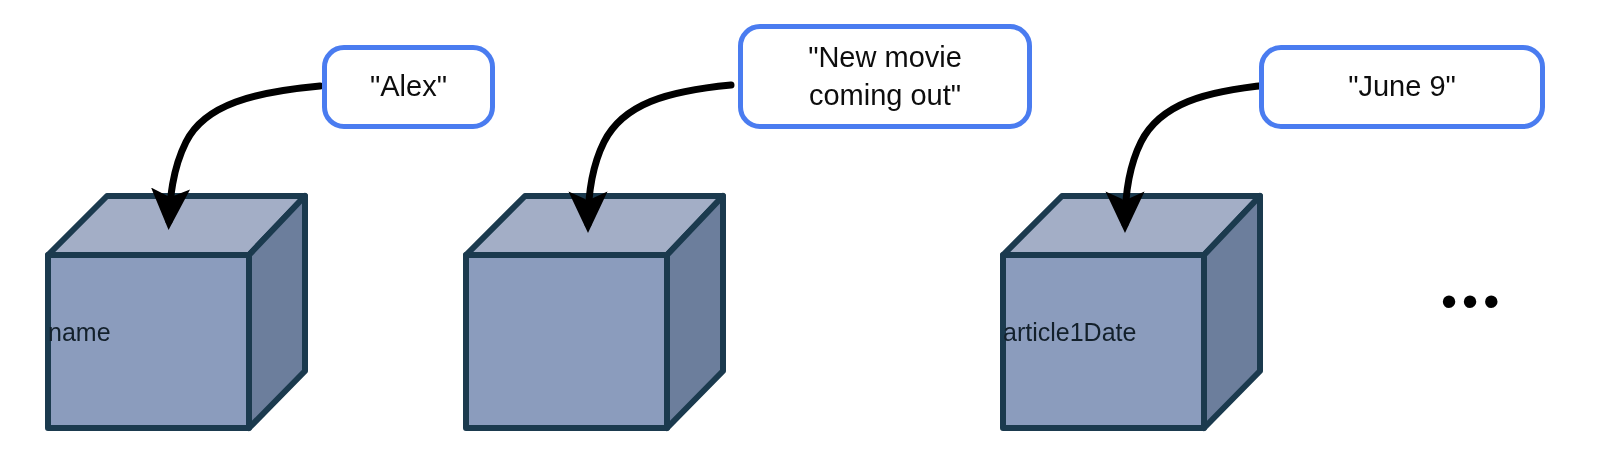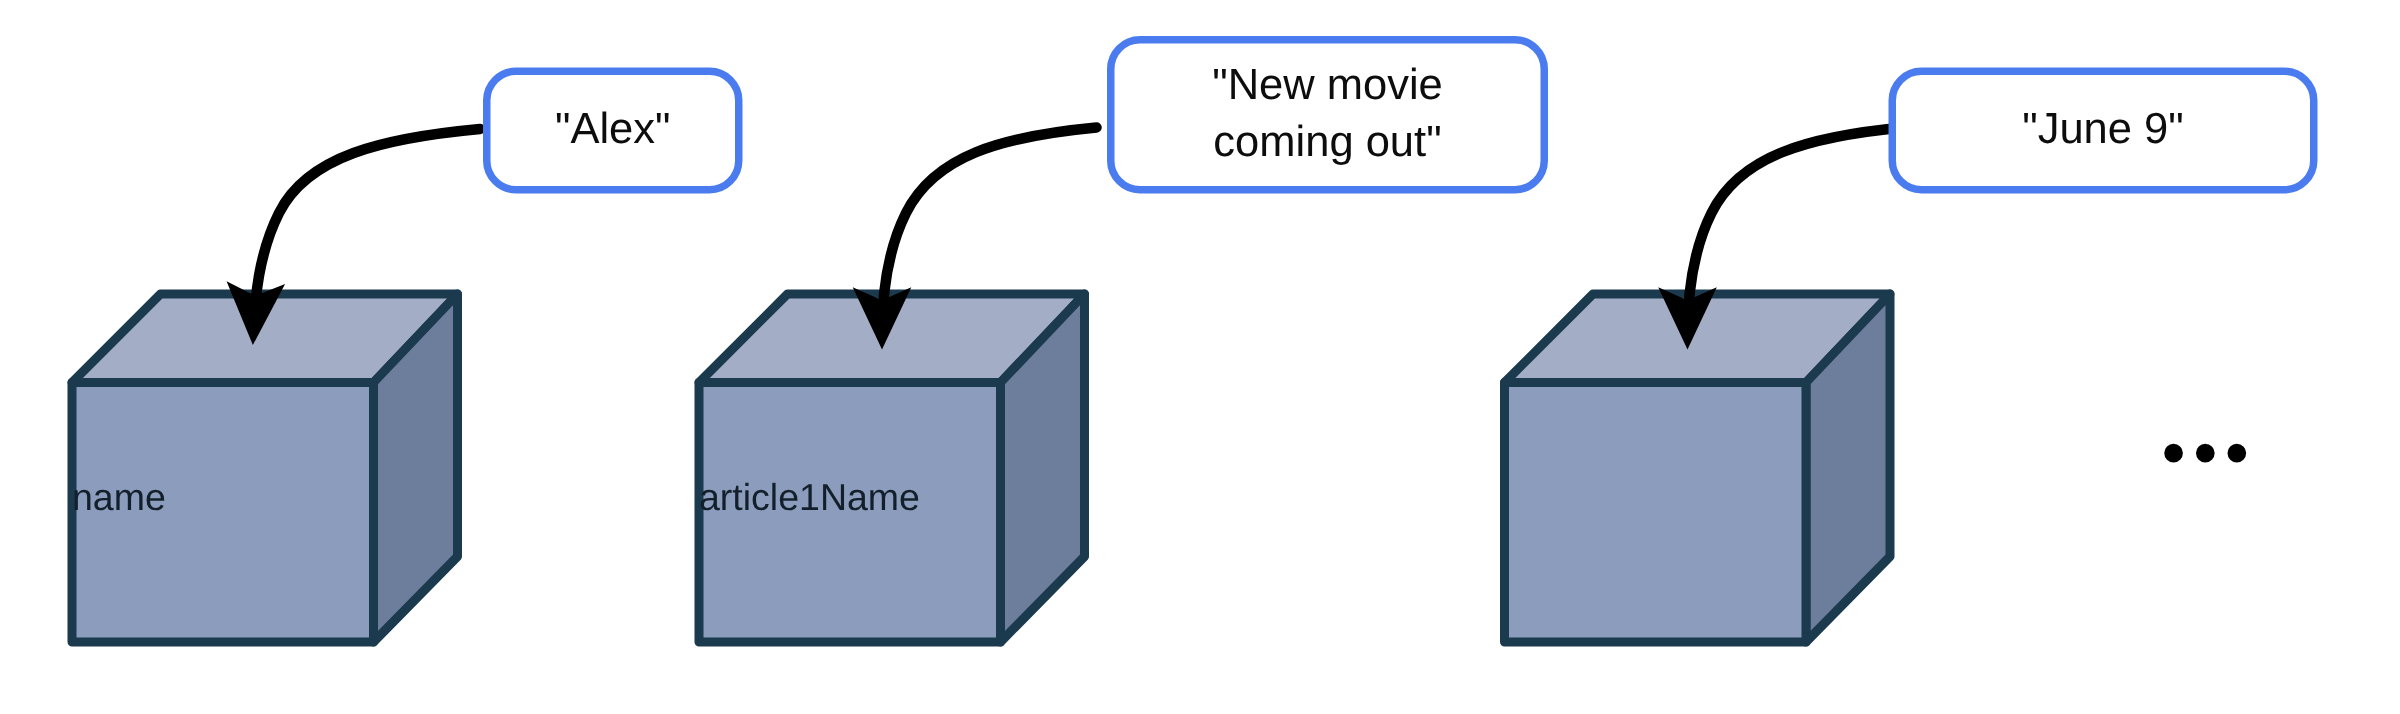--- a/index.html
+++ b/index.html
@@ -94,22 +94,22 @@
 
     <path d="M 320 86 C 255 92 205 104 186 142 C 172 170 170 200 169 221" fill="none" stroke="#000000" stroke-width="7" stroke-linecap="round" marker-end="url(#arrowhead)"></path>
 
     <path d="M 731 85 C 667 91 623 104 604 142 C 590 170 588 202 588 224" fill="none" stroke="#000000" stroke-width="7" stroke-linecap="round" marker-end="url(#arrowhead)"></path>
 
     <path d="M 1269 85 C 1205 91 1160 104 1141 142 C 1127 170 1125 202 1125 224" fill="none" stroke="#000000" stroke-width="7" stroke-linecap="round" marker-end="url(#arrowhead)"></path>
   </svg>
 
   <div class="cube-label" style="left:48px; top:318px; width:201px;">name</div>
 
-  <div class="cube-label" style="left:466px; top:318px; width:201px;">article1Name</div>
 
+  <div class="cube-label" style="left:1003px; top:318px; width:201px;">article1Date</div>
 
   <div class="bubble" style="left:322px; top:45px; width:173px; height:84px;">
     <span class="bubble-text">"Alex"</span>
   </div>
 
   <div class="bubble" style="left:738px; top:24px; width:294px; height:105px;">
     <span class="bubble-text">"New movie
 coming out"</span>
   </div>
 

